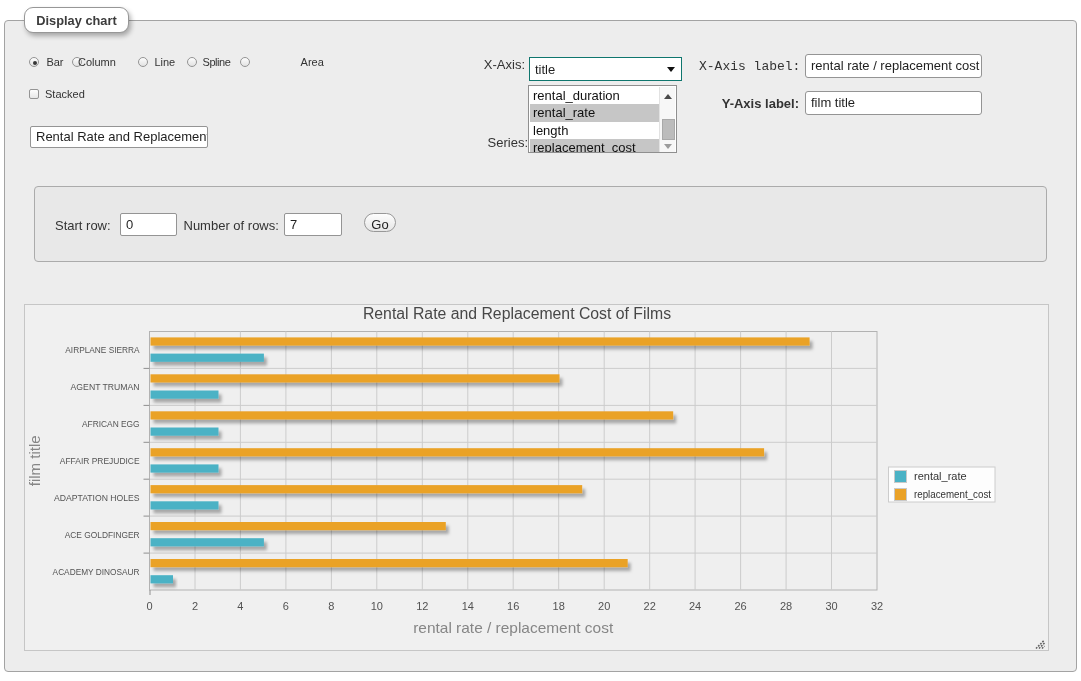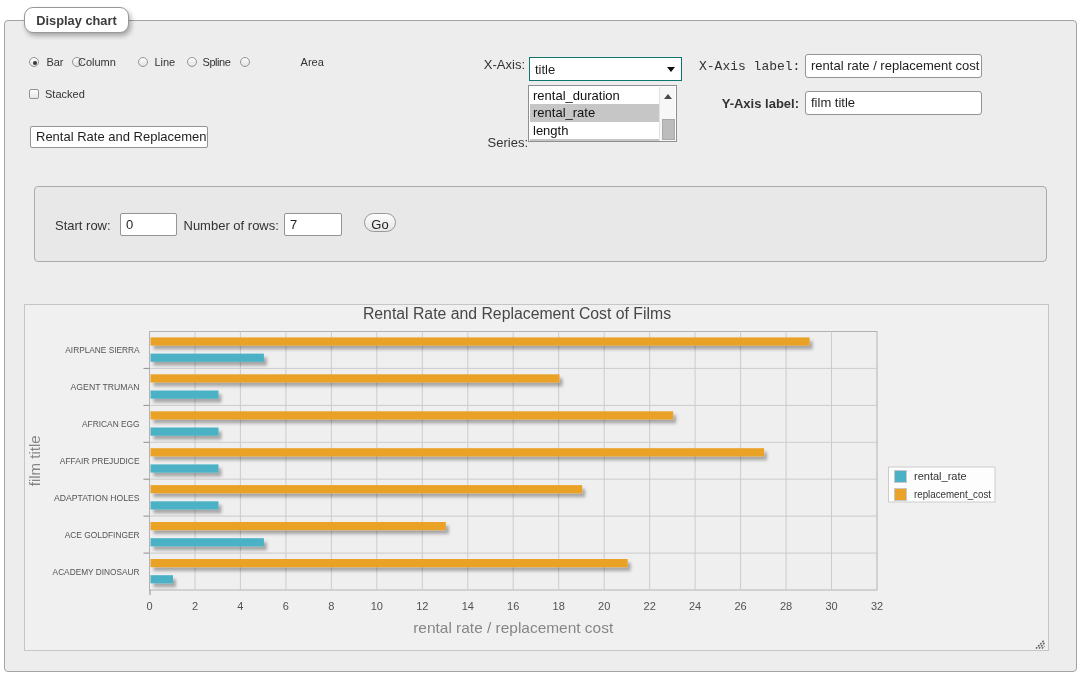--- a/index.html
+++ b/index.html
@@ -16,21 +16,21 @@
   background:linear-gradient(#fdfdfd,#e7e7e7);box-sizing:border-box;}
 .lbl{height:15px;line-height:15px;white-space:nowrap;}
 .rlbl{height:15px;line-height:15px;white-space:nowrap;font-size:11px;}
 .input{background:#ffffff;border:1px solid #949494;border-radius:2px;box-sizing:border-box;
   line-height:20px;padding-left:5px;white-space:nowrap;overflow:hidden;color:#1f1f1f;}
 #chartbox{left:24px;top:304px;width:1023px;height:345px;background:#f0f0f0;border:1px solid #c6c6c6;}
 #startbox{left:34px;top:186px;width:1011px;height:74px;background:#e8e8e8;
   border:1px solid #ababab;border-radius:4px;}
 #gobtn{left:364px;top:213px;width:32px;height:19px;border:1px solid #989898;border-radius:12px;
   background:linear-gradient(#fdfdfd,#e6e6e6);text-align:center;line-height:21px;color:#222;box-sizing:border-box;}
-#mselect{left:528px;top:85px;width:149px;height:57px;background:#ffffff;border:1px solid #8f8f8f;
+#mselect{left:528px;top:85px;width:149px;height:68px;background:#ffffff;border:1px solid #8f8f8f;
   box-sizing:border-box;overflow:hidden;}
 .mrow{position:absolute;left:1px;width:131px;height:17.3px;line-height:17.3px;padding-left:3px;color:#111;}
 .msel{background:#c6c6c6;}
 #sbar{position:absolute;right:1px;top:1px;width:15px;height:67px;background:#f7f7f7;border-left:1px solid #e2e2e2;}
 .sarrow{position:absolute;left:3.5px;width:0;height:0;border-left:4.5px solid transparent;border-right:4.5px solid transparent;}
 #thumb{position:absolute;left:2px;top:32px;width:11px;height:19px;background:#bcbcbc;border:1px solid #a9a9a9;}
 #selbox{left:529px;top:57px;width:153px;height:24px;background:#fff;border:1px solid #0f766e;
   box-sizing:border-box;line-height:23.5px;padding-left:5px;color:#1f1f1f;}
 #selbox .arr{position:absolute;right:6px;top:9px;width:0;height:0;
   border-left:4px solid transparent;border-right:4px solid transparent;border-top:5px solid #111;}

